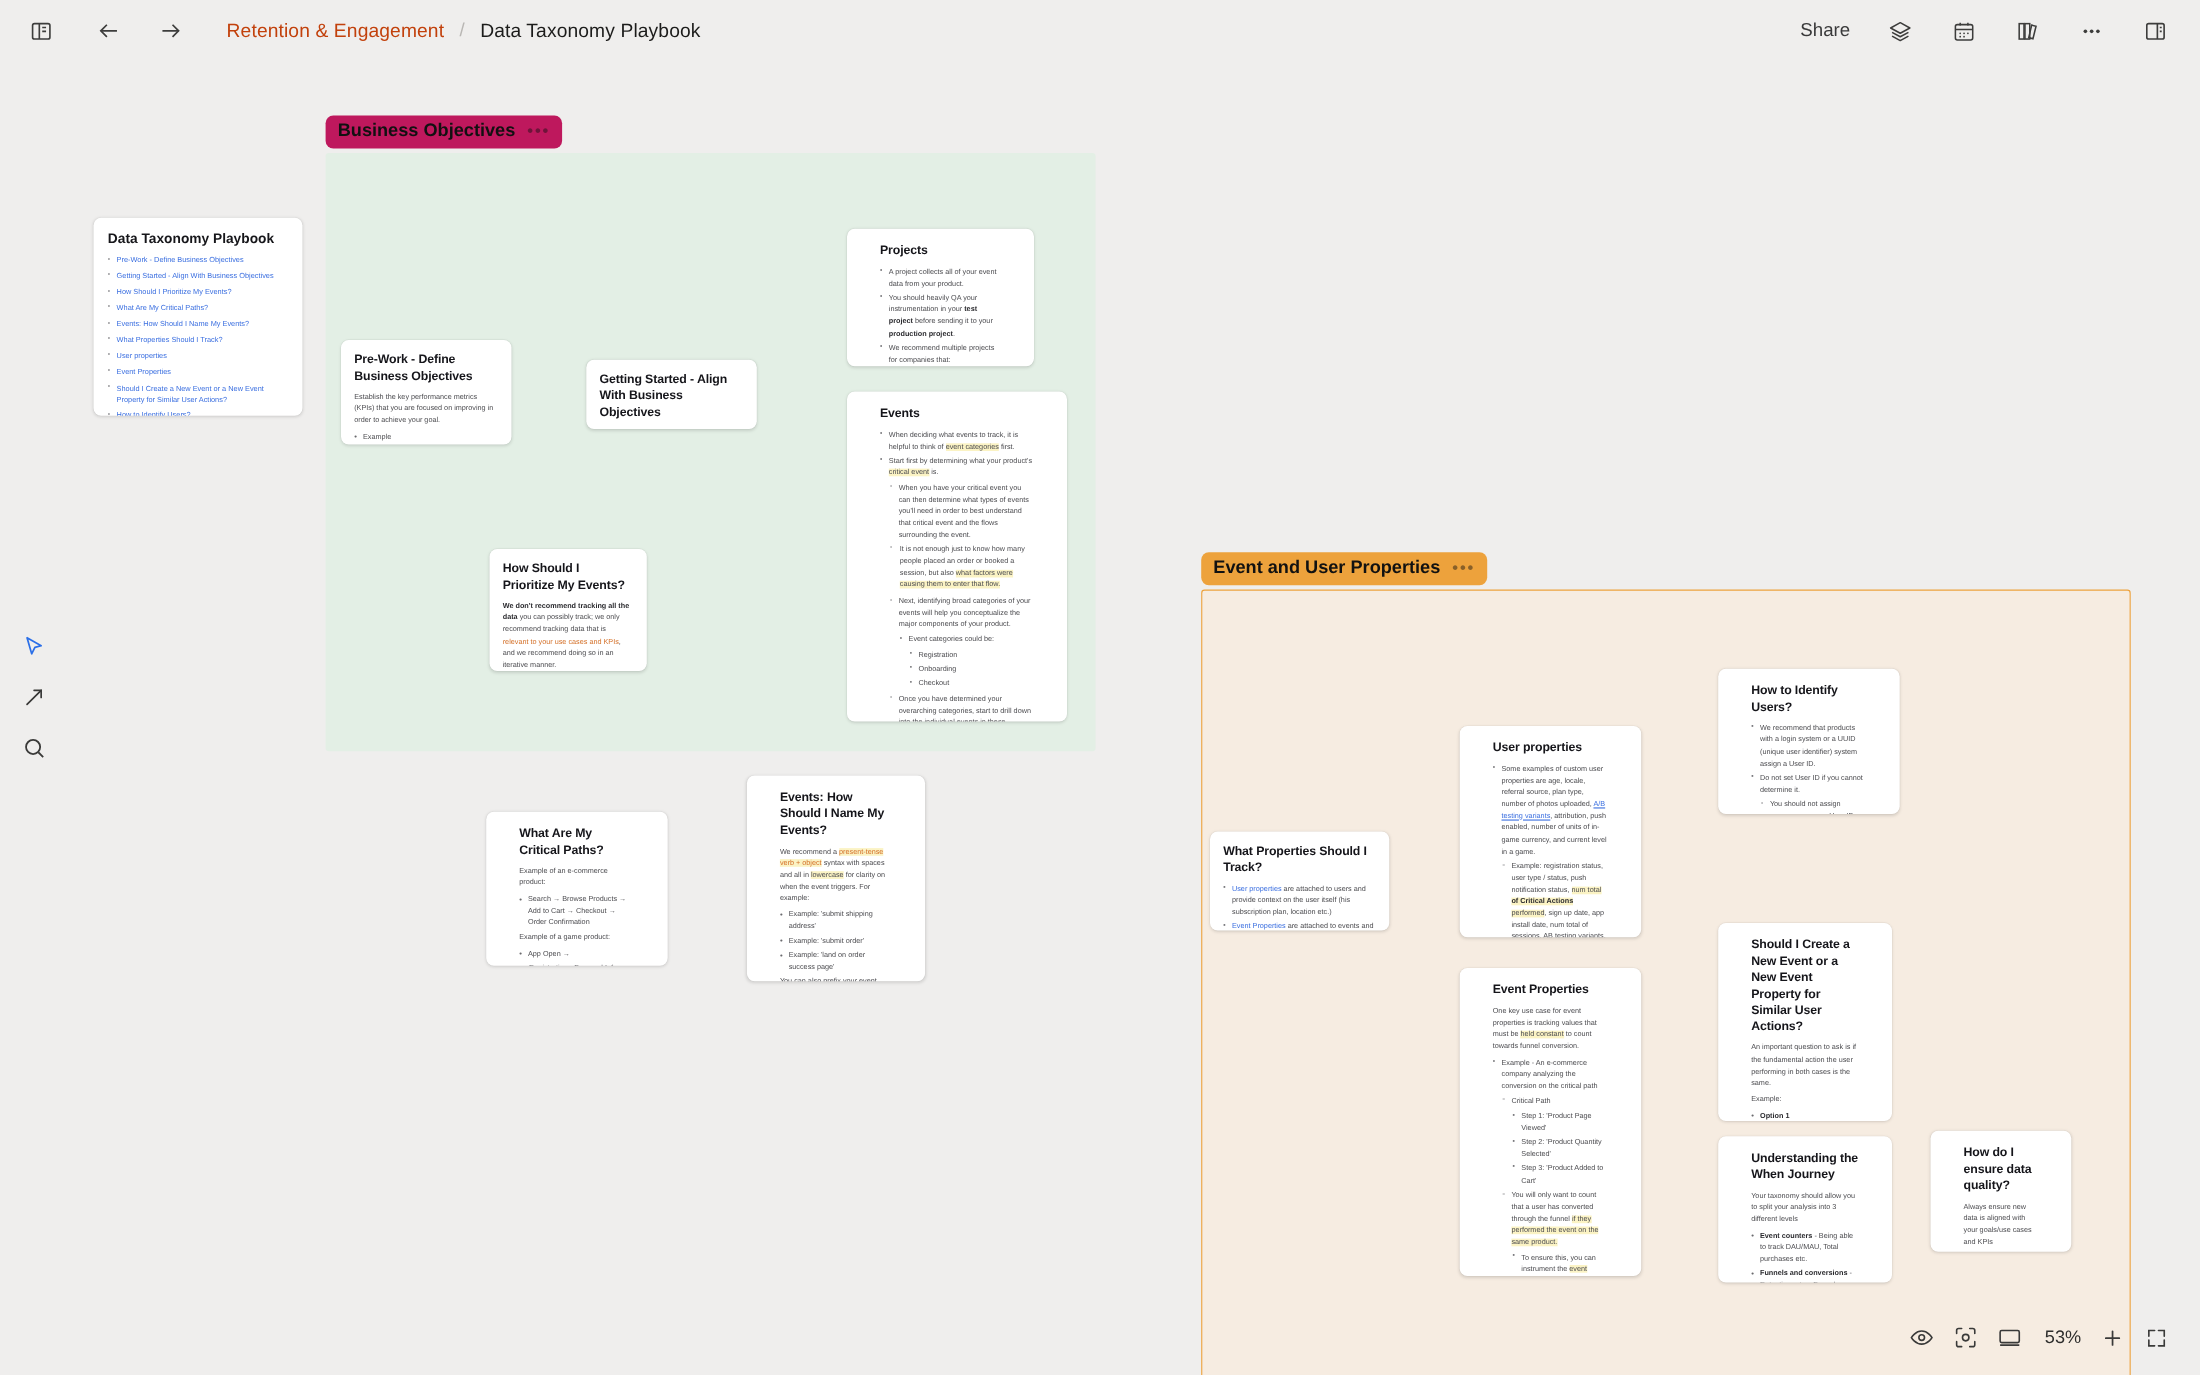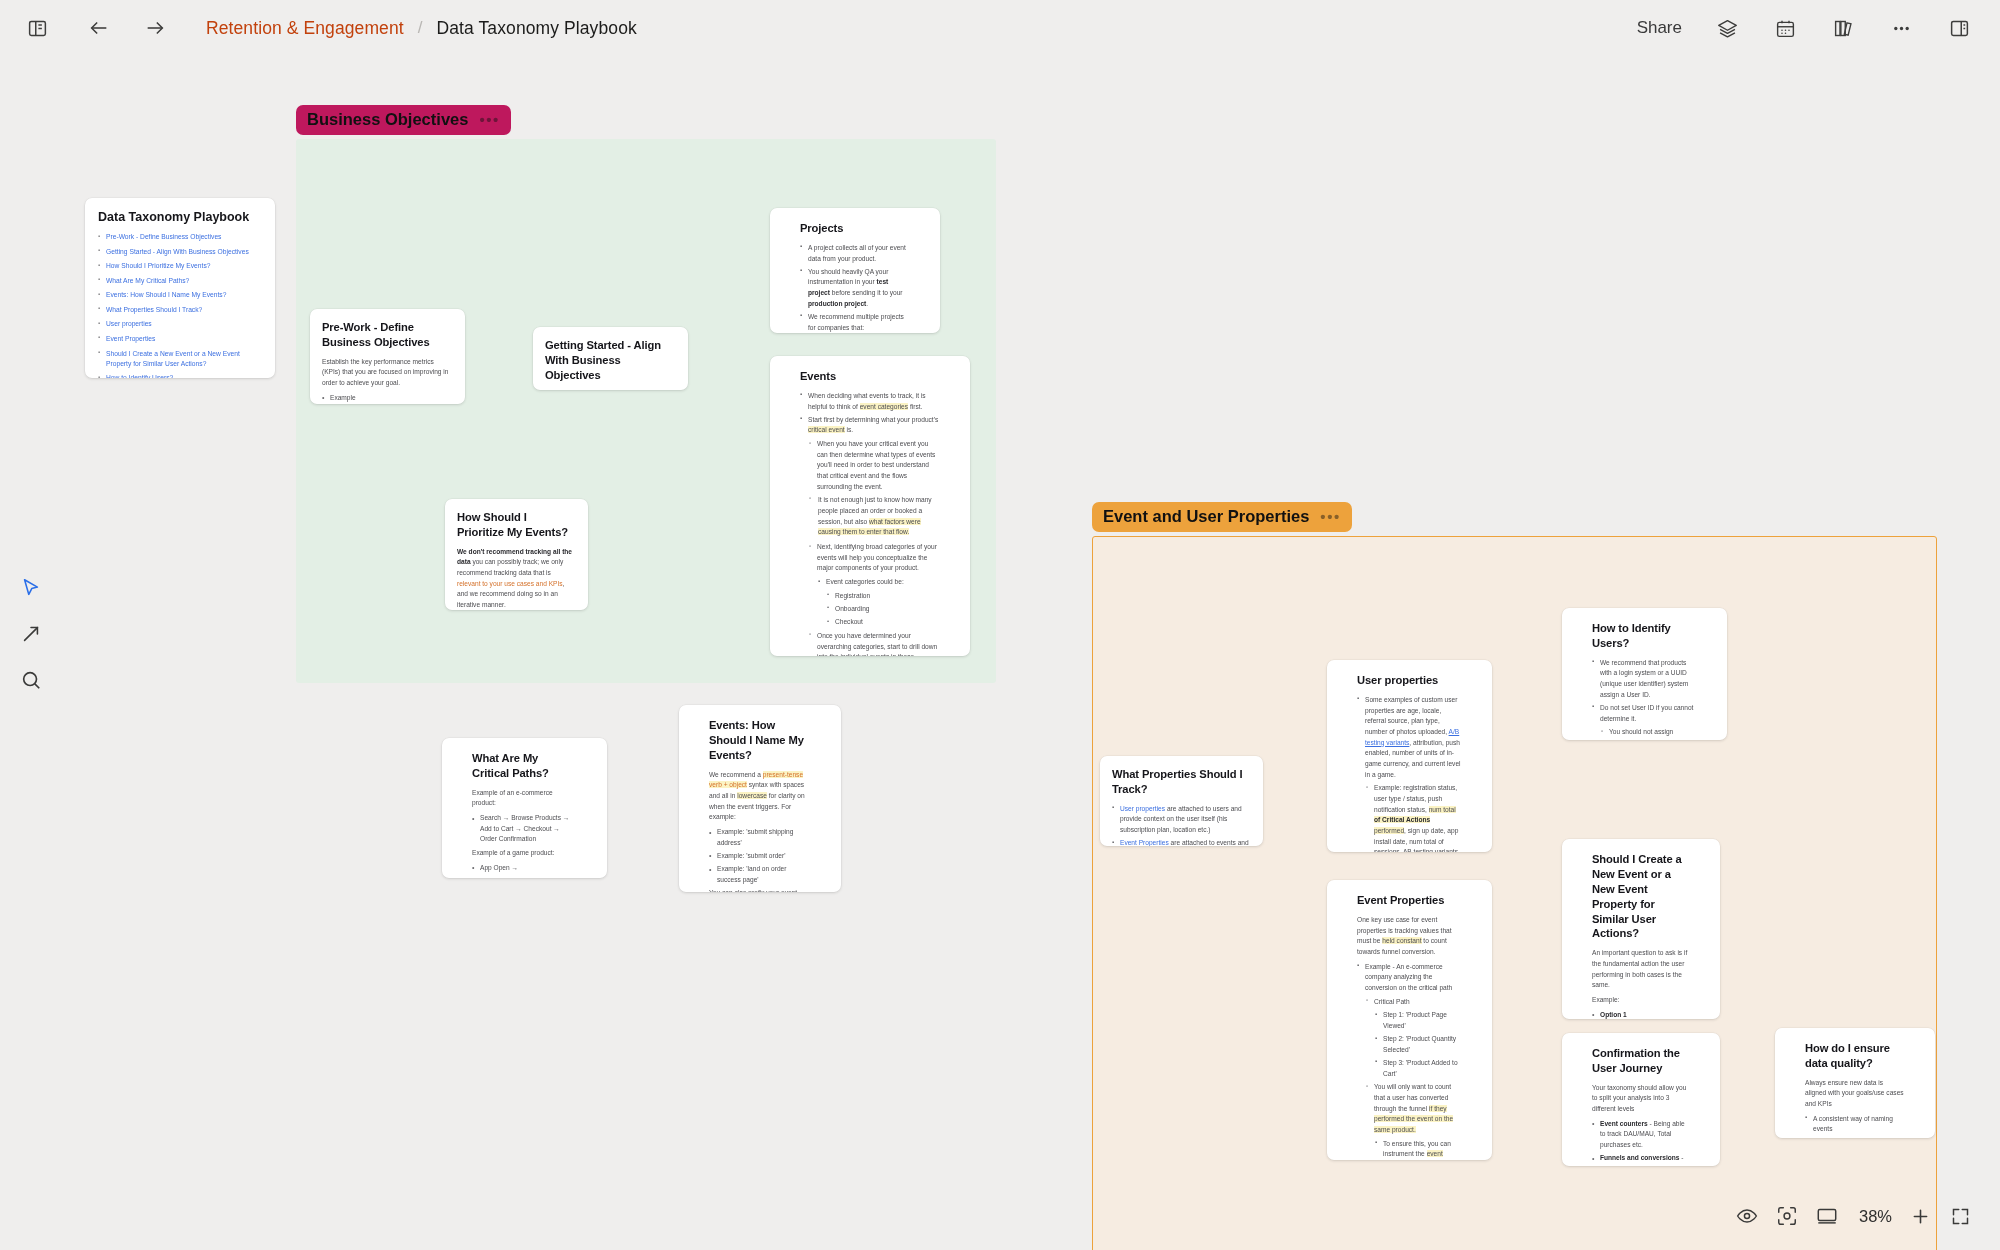--- a/index.html
+++ b/index.html
@@ -455,31 +455,31 @@
       </ul>
       <ul class="dot">
         <li><b>Option 2</b></li>
       </ul>
 
     </div>
   </div>
 
   <div class="card" style="left:1562px; top:977px; width:158px; height:133px;">
     <div class="card-inner">
-      <h3 class="sm">Confirmation the User Journey</h3>
+      <h3 class="sm">Understanding the When Journey</h3>
       <p class="p">Your taxonomy should allow you to split your analysis into 3 different levels</p>
       <ul class="dot">
         <li><b>Event counters</b><span> - Being able to track DAU/MAU, Total purchases etc.</span></li>
         <li><b>Funnels and conversions</b><span> - Retention rates, Funnel conversion, Power curve chart</span></li>
 
       </ul>
     </div>
   </div>
 
-  <div class="card" style="left:1755px; top:972px; width:160px; height:110px;margin-left:20px;">
+  <div class="card" style="left:1755px; top:972px; width:128px; height:110px;">
     <div class="card-inner">
       <h3 class="sm">How do I ensure data quality?</h3>
       <p class="p">Always ensure new data is aligned with your goals/use cases and KPIs</p>
       <ul>
         <li>A consistent way of naming events</li>
         <li>Consistent casing and formatting of event names</li>
 
       </ul>
     </div>
   </div>
@@ -501,21 +501,21 @@
         <path d="M8 21H5a2 2 0 01-2-2v-3"></path>
       <circle cx="12" cy="12" r="3.2"></circle>
     </svg>
   </div>
   <div class="bb">
     <svg width="22" height="22" viewBox="0 0 24 24" fill="none" stroke="currentColor" stroke-width="1.6">
       <rect x="2.5" y="5" width="19" height="12" rx="1.6"></rect>
         <line x1="2.5" y1="19.5" x2="21.5" y2="19.5"></line>
     </svg>
   </div>
-  <span class="zoom-val">38%</span>
+  <span class="zoom-val">53%</span>
   <div class="bb">
     <svg width="21" height="21" viewBox="0 0 24 24" fill="none" stroke="currentColor" stroke-width="1.8" stroke-linecap="round">
       <line x1="12" y1="5" x2="12" y2="19"></line>
         <line x1="5" y1="12" x2="19" y2="12"></line>
     </svg>
   </div>
   <div class="bb">
     <svg width="21" height="21" viewBox="0 0 24 24" fill="none" stroke="currentColor" stroke-width="1.7" stroke-linecap="round">
       <polyline points="4,10 4,4 10,4"></polyline>
         <polyline points="14,4 20,4 20,10"></polyline>

